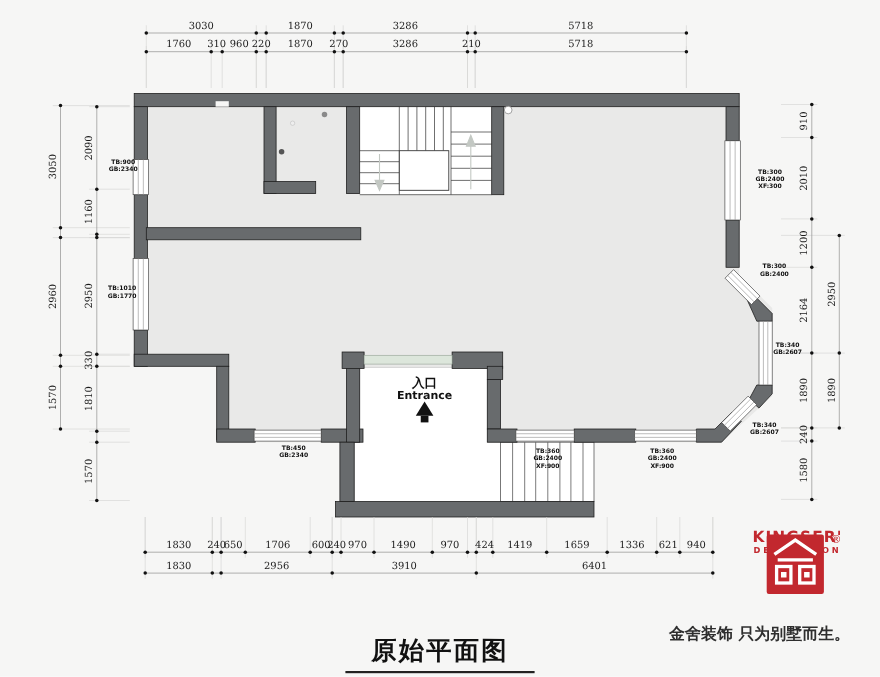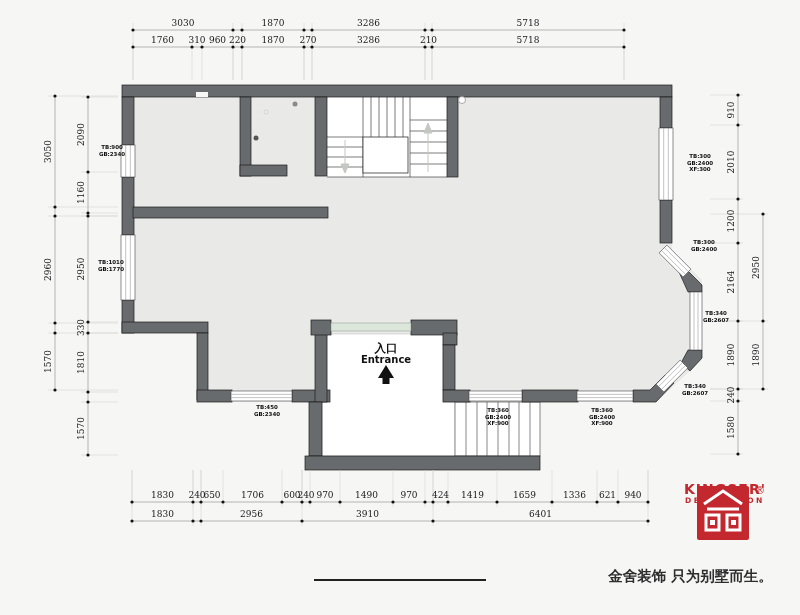--- a/index.html
+++ b/index.html
@@ -377,20 +377,21 @@
         <text x="498" y="412" text-anchor="middle" class="tag-label">TB:360</text>
         <text x="498" y="418.5" text-anchor="middle" class="tag-label">GB:2400</text>
         <text x="498" y="425" text-anchor="middle" class="tag-label">XF:900</text>
         <text x="602" y="412" text-anchor="middle" class="tag-label">TB:360</text>
         <text x="602" y="418.5" text-anchor="middle" class="tag-label">GB:2400</text>
         <text x="602" y="425" text-anchor="middle" class="tag-label">XF:900</text>
       </g>
 </svg>
 
 <div class="title-block">
+  <div class="title-text">原始平面图</div>
   <div class="title-u1"></div>
 
 </div>
 
 <div class="logo-block">
   <svg width="140" height="64" viewBox="0 0 140 64">
     <rect x="42" y="4" width="52" height="54" rx="2" fill="#c2282e"></rect>
     <g stroke="#ffffff" stroke-width="3" fill="none">
       <path d="M49,22 L68,9 L87,22"></path>
       <line x1="52" y1="27" x2="84" y2="27"></line>

